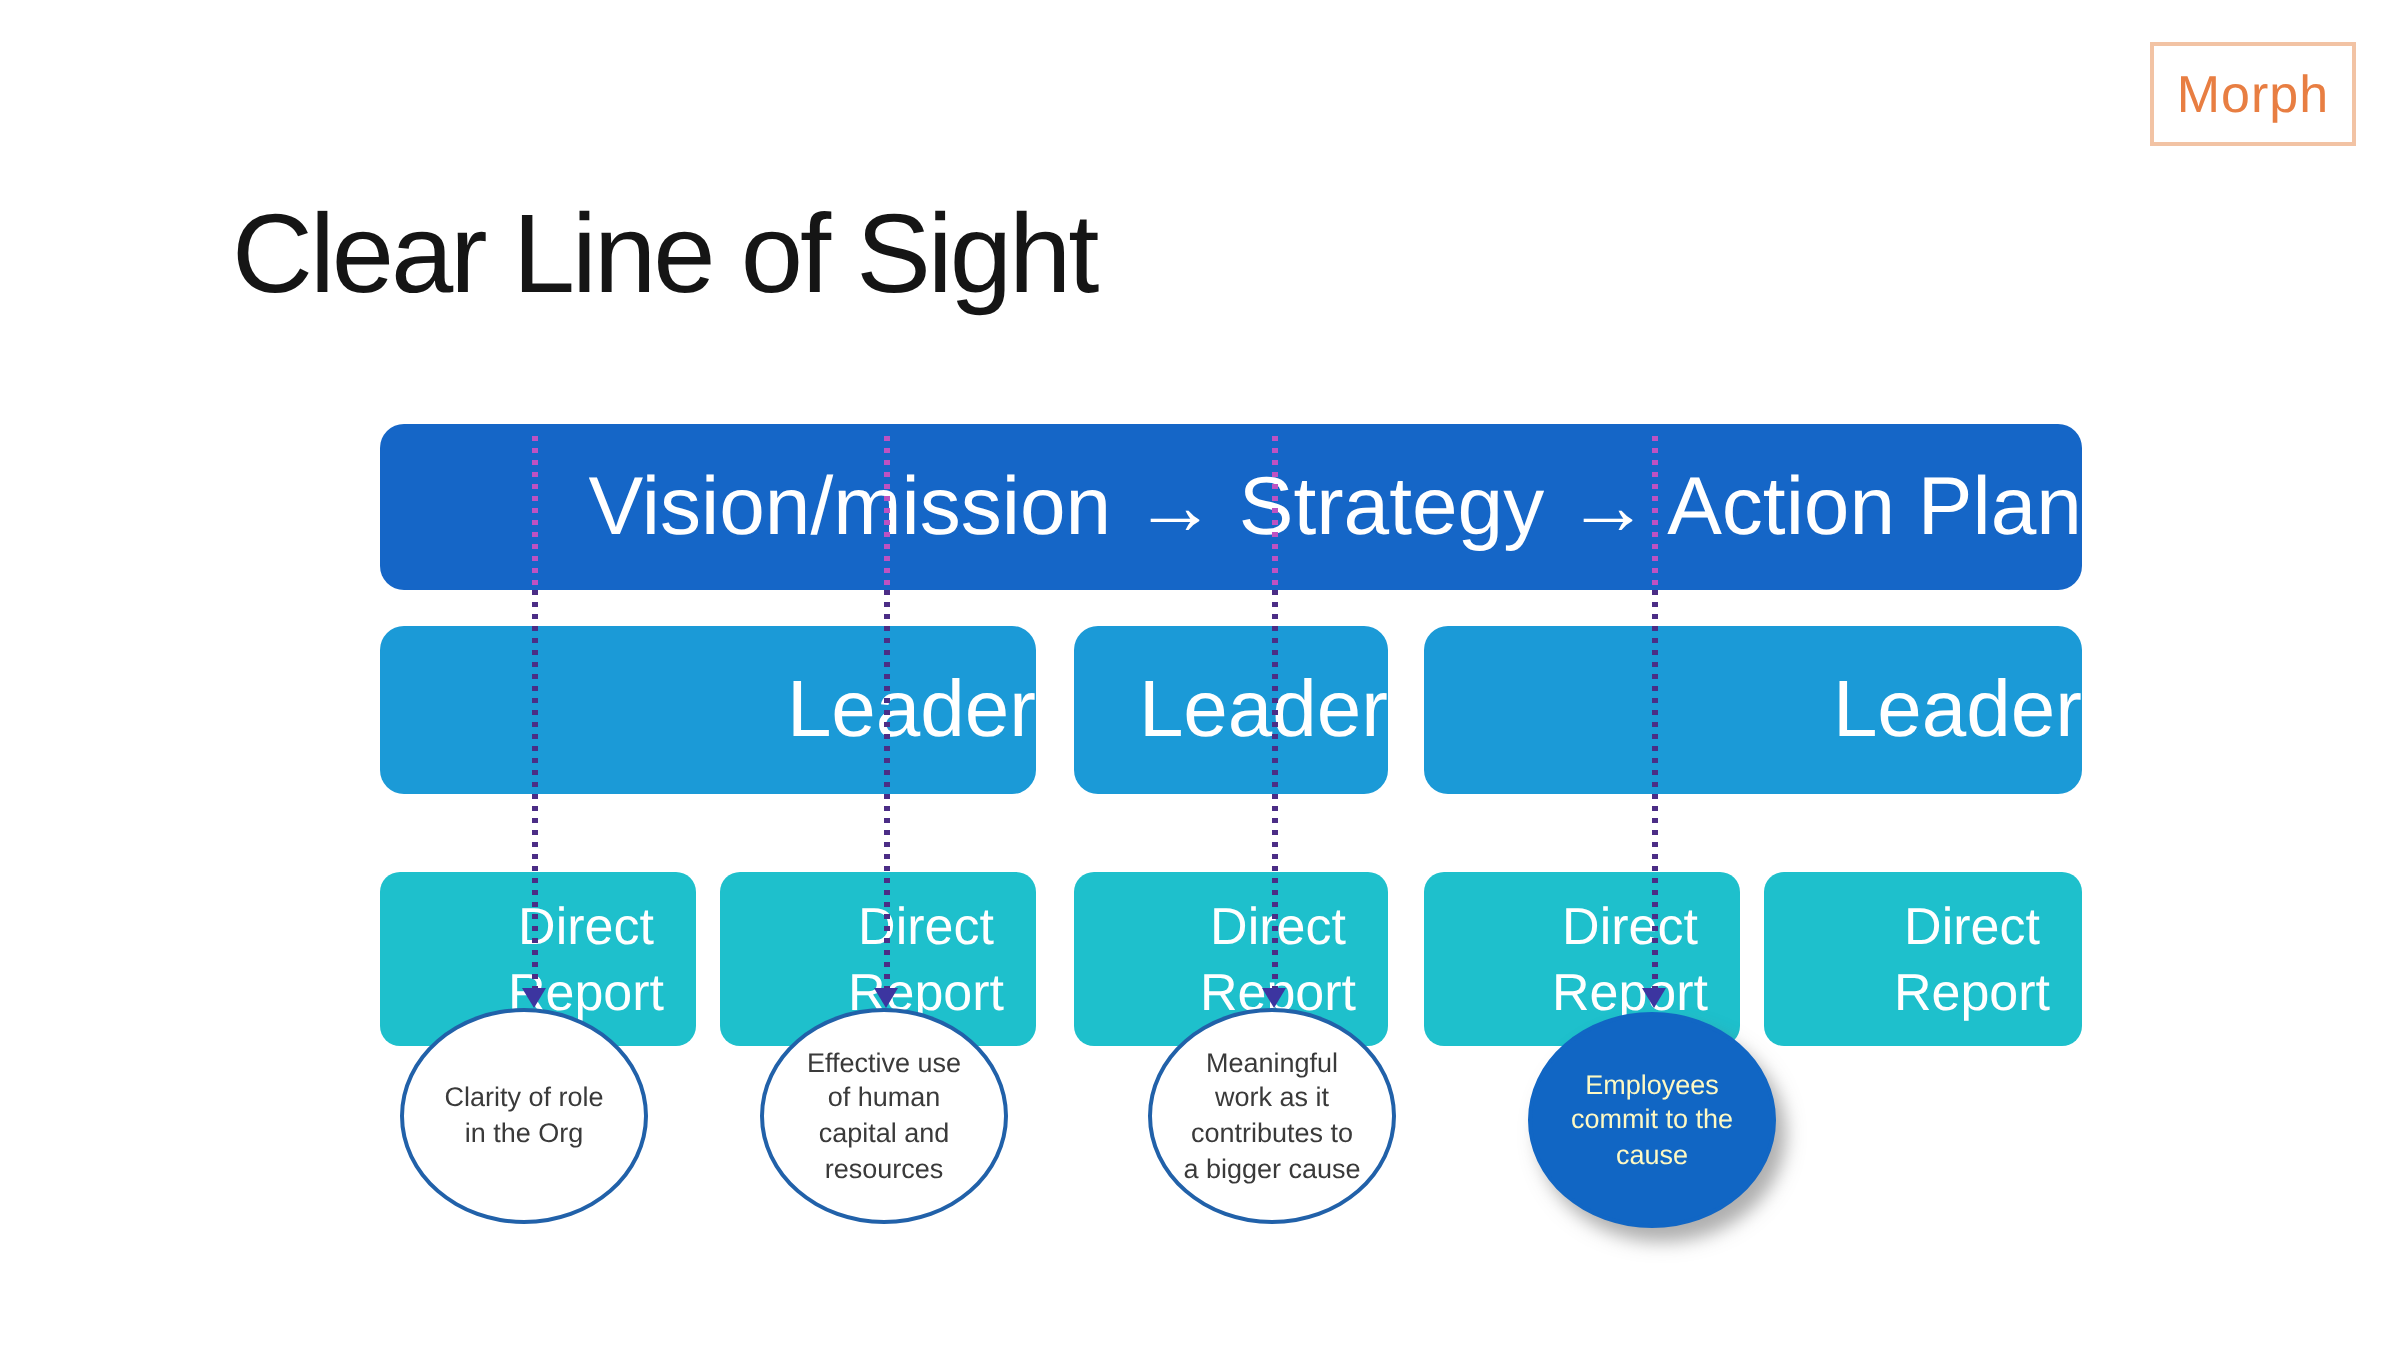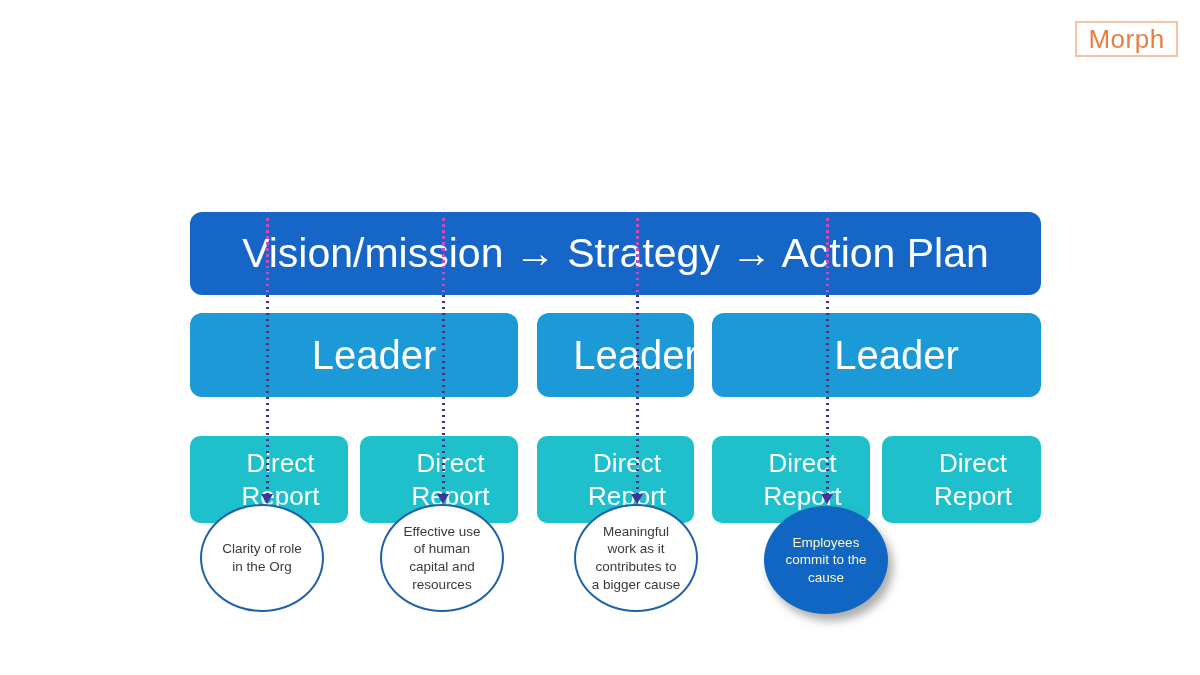--- a/index.html
+++ b/index.html
@@ -2,34 +2,34 @@
 <html style="--top_bar: #1566C7; --leader: #1B9AD7; --direct_report: #1EC0CC; --circle_border: #2161A9; --circle_filled: #1166C4; --arrow_pink: #BE52C2; --arrow_purple: #4B2D86; --arrowhead: #3C35A0; --logo_text: #E87E42; --logo_border: #F2C3A4;"><head>
 <meta charset="utf-8">
 <style>
   html,body{margin:0;padding:0;background:#fff;}
   .slide{
     position:relative; width:1200px; height:675px; overflow:hidden;
     background:#ffffff; font-family:"Liberation Sans", sans-serif;
   }
   
   .logo{
-    position:absolute; left:1075px; top:21px; width:103px; height:36px;
+    position:absolute; left:1075px; top:21px; width:103px; height:52px;
     border:2px solid var(--logo_border); box-sizing:border-box;
     display:flex; align-items:center; justify-content:center;
   }
   .logo span{ color:var(--logo_text); font-size:26px; letter-spacing:0.5px; }
   
   .title{
     position:absolute; left:116px; top:94px; margin:0;
     font-size:56px; font-weight:400; letter-spacing:-1.5px; color:#151515;
   }
   
   .box{
     position:absolute; box-sizing:border-box; color:#fff;
-    display:flex; align-items:center; justify-content:center; text-align:center;
+    display:flex; align-items:center; justify-content:flex-end; text-align:center;
   }
   .topbar{
     left:190px; top:212px; width:851px; height:83px;
     background:var(--top_bar); border-radius:12px; font-size:41px;
   }
   .leader{ top:313px; height:84px; background:var(--leader); border-radius:12px; font-size:40px;padding-left:40px; }
   #leader-1{ left:190px; width:328px; }
   #leader-2{ left:537px; width:157px; }
   #leader-3{ left:712px; width:329px; }
   .dr{ top:436px; height:87px; background:var(--direct_report); border-radius:10px; font-size:26px; line-height:1.25;padding-left:23px; }
@@ -76,20 +76,21 @@
 </style>
 </head>
 <body>
 
 <div class="slide">
 
   <div class="logo">
     <span>Morph</span>
   </div>
 
+  <h1 class="title">Clear Line of Sight</h1>
 
   <div class="box topbar">
     <span>Vision/mission → Strategy → Action Plan</span>
   </div>
 
   <div class="box leader" id="leader-1">
     <span>Leader</span>
   </div>
   <div class="box leader" id="leader-2">
     <span>Leader</span>

